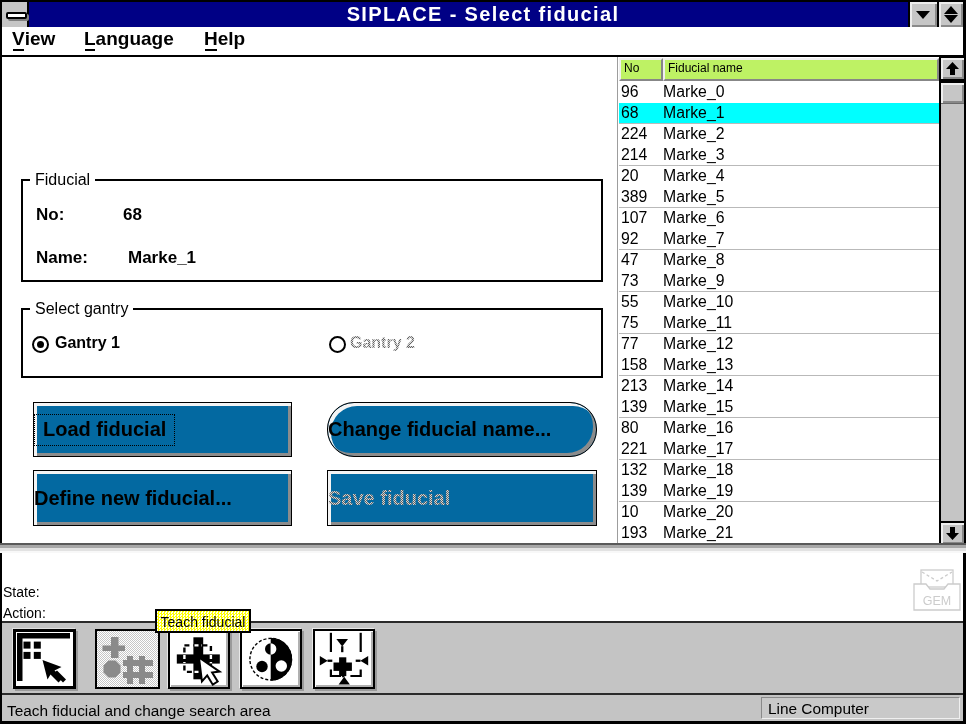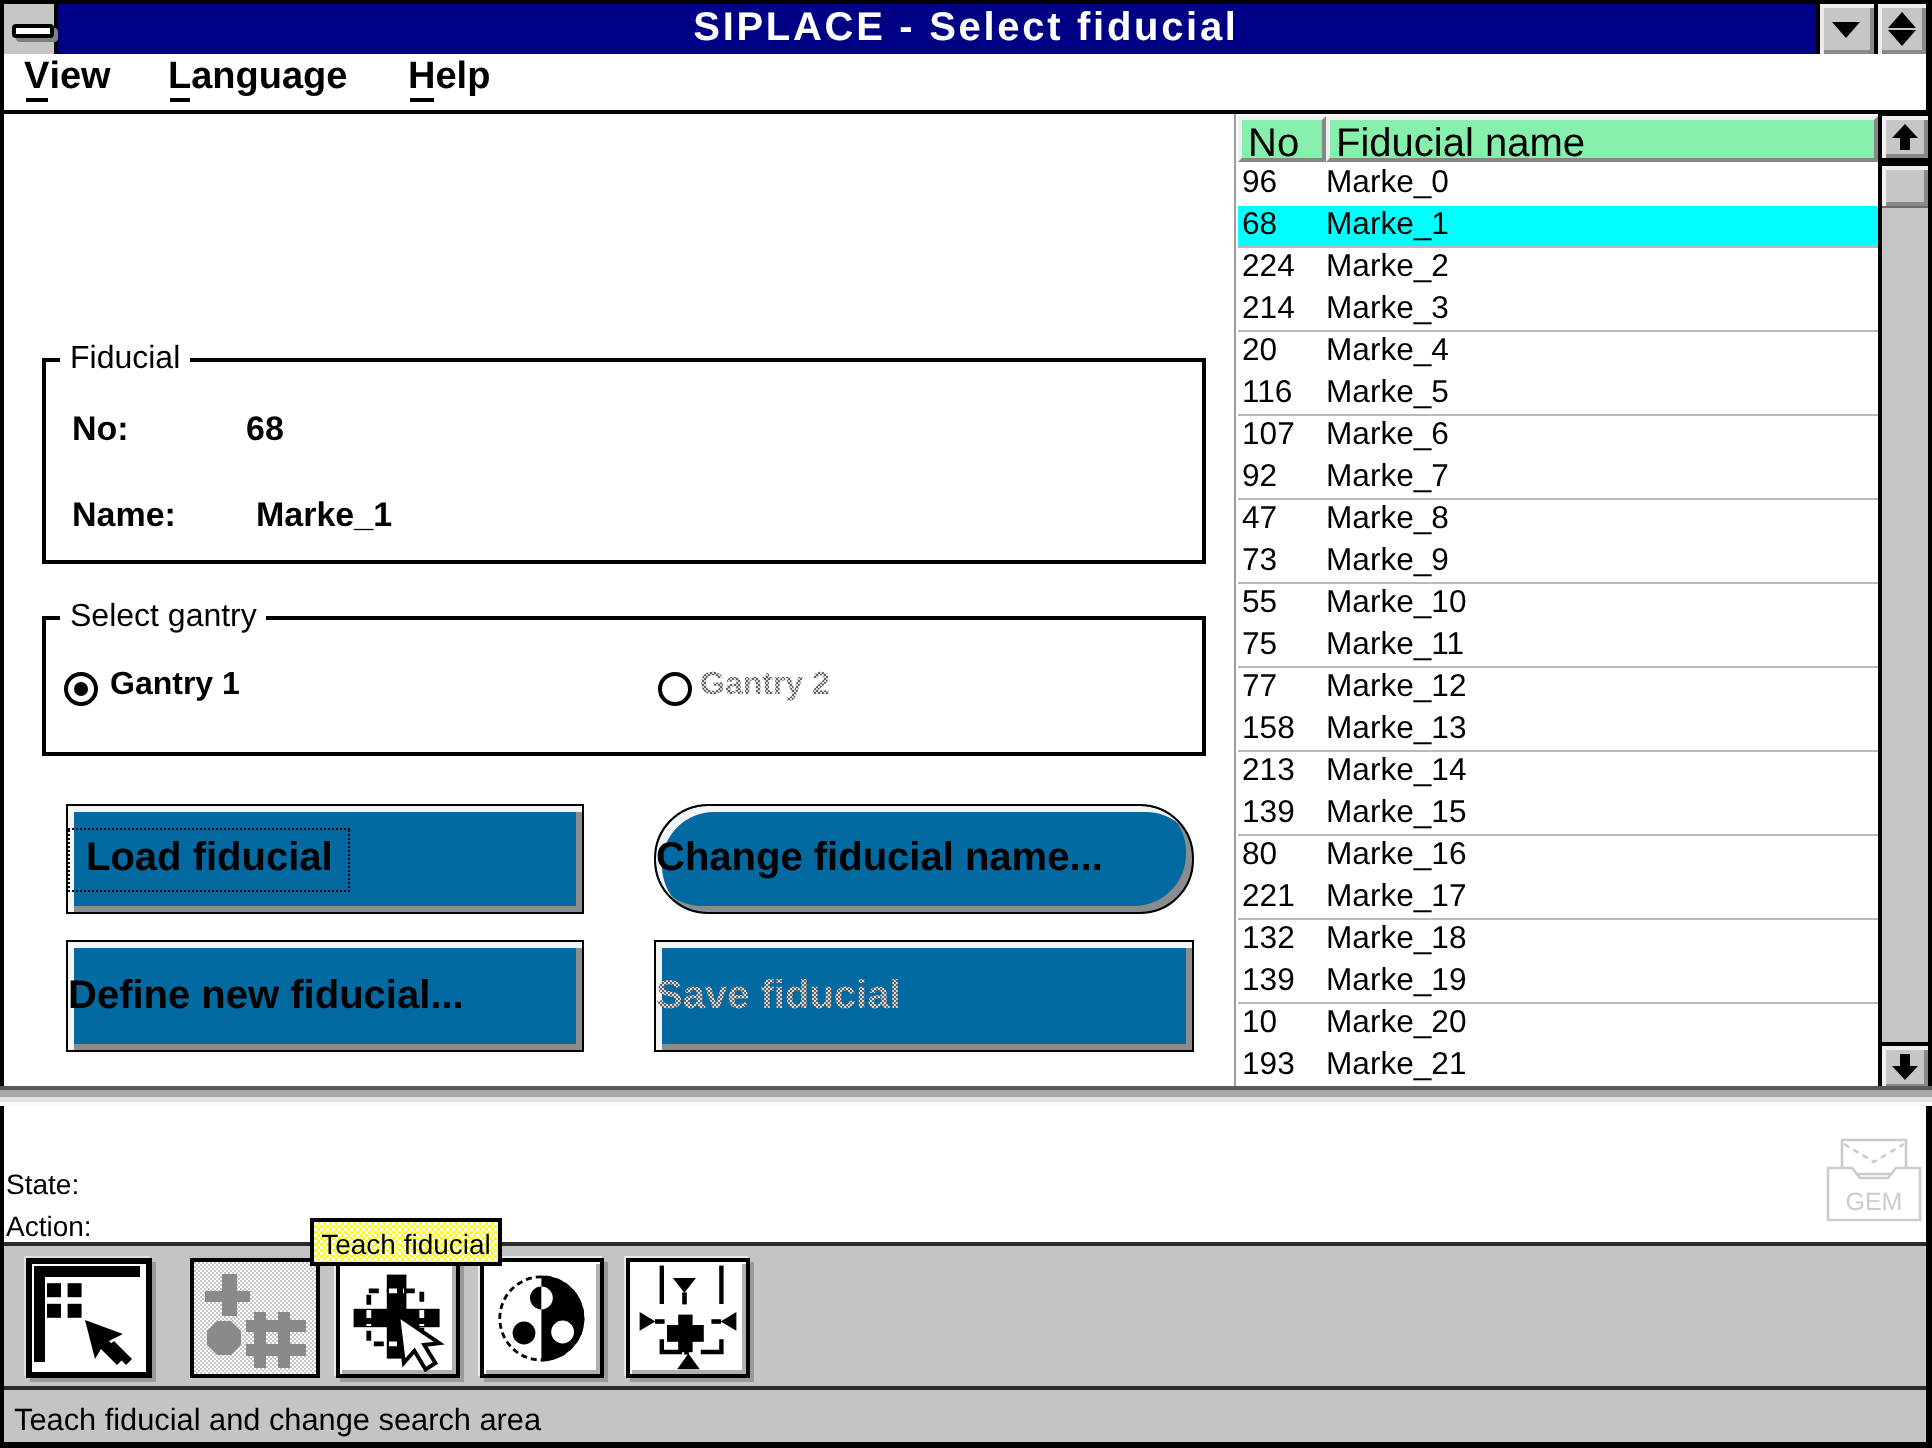--- a/index.html
+++ b/index.html
@@ -40,23 +40,23 @@
   box-shadow: inset 3px 3px 0 #f4f4f4, inset -3px -3px 0 #8c8c8c;
   display:flex; align-items:center; justify-content:flex-start;
   font-size:20px; font-weight:bold; }
 .focusrect { border:1px dotted #000; padding:3px 8px 4px; }
 
 .dithtext { color:transparent;
   background-image: conic-gradient(#636363 25%, #d9d9d9 0 50%, #636363 0 75%, #d9d9d9 0);
   background-size:2px 2px; -webkit-background-clip:text; background-clip:text; }
 
 #list { left:617px; top:57px; width:322px; height:488px; border-left:1px solid #9d9d9d; background:#fff; }
-.hcell { position:absolute; top:1px; height:23px; background:#86efac;
+.hcell { position:absolute; top:1px; height:23px; background:#bef264;
   border-top:2px solid #f0f0f0; border-left:2px solid #f0f0f0; border-right:2px solid #878787; border-bottom:2px solid #878787;
-  font-size:20px; padding:1px 0 0 3px; color:#000; }
+  font-size:12px; padding:1px 0 0 3px; color:#000; }
 .row { position:absolute; left:1px; width:321px; height:21px; font-size:15.8px; }
 .row .no { position:absolute; left:2px; top:1px; }
 .row .nm { position:absolute; left:44px; top:1px; }
 .sep { border-bottom:1px solid #b9b9b9; }
 .sel { background:#00ffff; }
 
 #sbar { left:939px; top:56px; width:25px; height:490px; background:#c5c5c5; border-left:2px solid #000; border-top:2px solid #000; }
 .sbtn { position:absolute; left:0; width:23px; height:23px; background:#c6c6c6;
   box-shadow: inset 2px 2px 0 #efefef, inset -2px -2px 0 #888; }
 #sthumb { position:absolute; left:0; top:23px; width:23px; height:23px; background:#c6c6c6;
@@ -153,21 +153,21 @@
       </div>
     <div class="row sep" style="top:88px;">
         <span class="no">214</span>
         <span class="nm">Marke_3</span>
       </div>
     <div class="row" style="top:109px;">
         <span class="no">20</span>
         <span class="nm">Marke_4</span>
       </div>
     <div class="row sep" style="top:130px;">
-        <span class="no">116</span>
+        <span class="no">389</span>
         <span class="nm">Marke_5</span>
       </div>
     <div class="row" style="top:151px;">
         <span class="no">107</span>
         <span class="nm">Marke_6</span>
       </div>
     <div class="row sep" style="top:172px;">
         <span class="no">92</span>
         <span class="nm">Marke_7</span>
       </div>
@@ -343,13 +343,14 @@
     <rect x="40.7" y="28.6" width="4.8" height="2.3" fill="#000"></rect>
     <rect x="24.1" y="26.3" width="7.2" height="18.8" fill="#000"></rect>
     <rect x="18.5" y="31.5" width="18.4" height="8.4" fill="#000"></rect>
   </svg>
 </div>
 
 <div class="abs" id="tooltip">Teach fiducial</div>
 
 <div class="abs" id="statusband">
   <div id="stext">Teach fiducial and change search area</div>
+  <div id="spanel">Line Computer</div>
 </div>
 
 </body></html>

